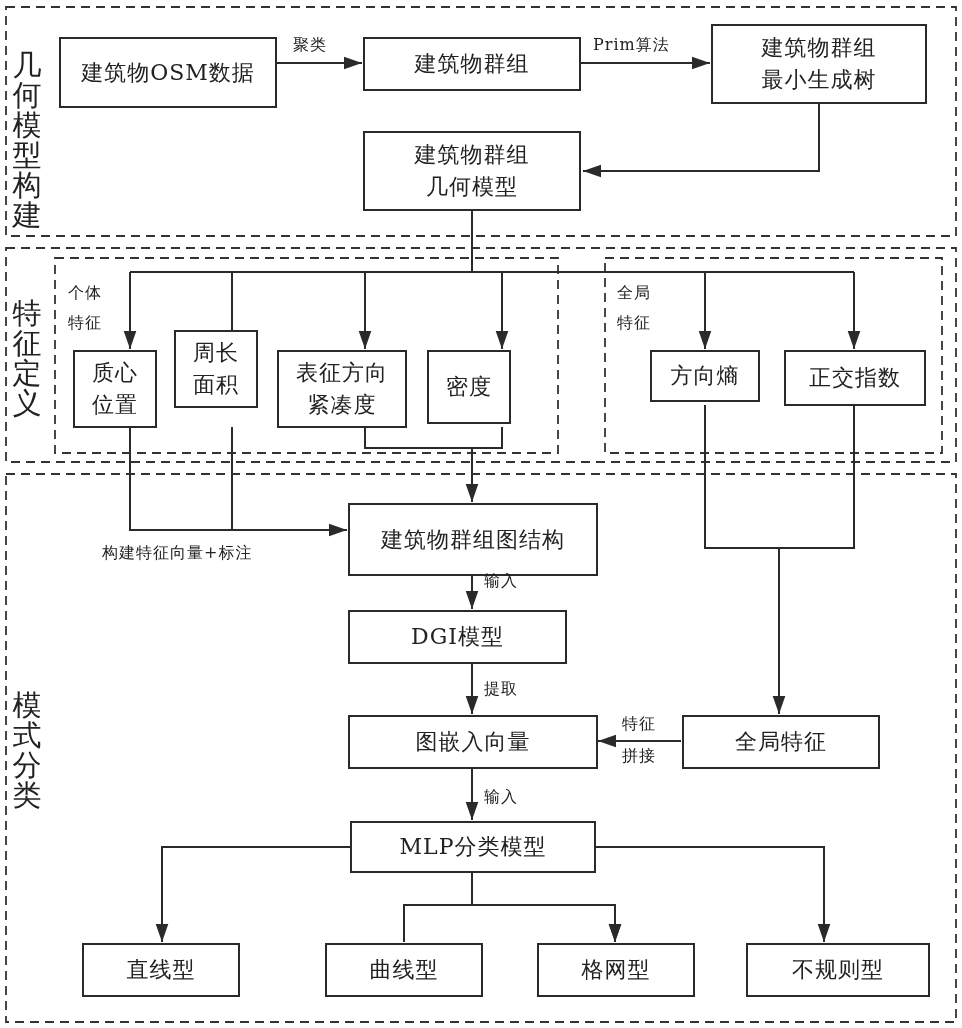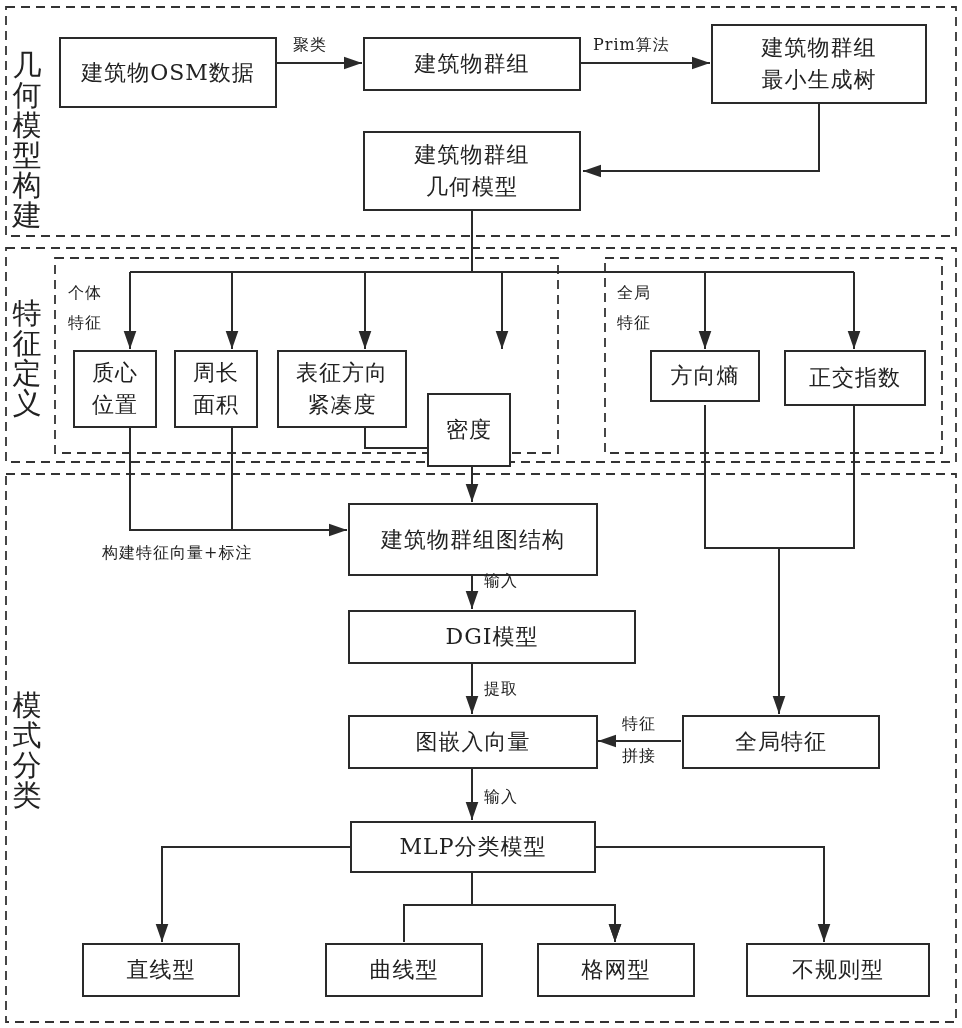--- a/index.html
+++ b/index.html
@@ -82,36 +82,36 @@
 
 <div class="box" style="left:363px;top:131px;width:218px;height:80px;">
   <div>建筑物群组</div>
   <div>几何模型</div>
 </div>
 
 <div class="box" style="left:73px;top:350px;width:84px;height:78px;">
   <div>质心</div>
   <div>位置</div>
 </div>
-<div class="box" style="left:174px;top:350px;width:84px;height:78px;text-align:center;">
+<div class="box" style="left:174px;top:330px;width:84px;height:78px;text-align:center;">
   <div>周长</div>
   <div>面积</div>
 </div>
 <div class="box" style="left:277px;top:350px;width:130px;height:78px;">
   <div>表征方向</div>
   <div>紧凑度</div>
 </div>
-<div class="box" style="left:427px;top:350px;width:84px;height:74px;margin-top:43px;">密度</div>
+<div class="box" style="left:427px;top:350px;width:84px;height:74px;">密度</div>
 <div class="box" style="left:650px;top:350px;width:110px;height:52px;">方向熵</div>
 <div class="box" style="left:784px;top:350px;width:142px;height:56px;">正交指数</div>
 
 <div class="box" style="left:348px;top:503px;width:250px;height:73px;">建筑物群组图结构</div>
 <div class="lbl" style="left:102px;top:538px;">构建特征向量+标注</div>
 <div class="lbl" style="left:484px;top:566px;">输入</div>
-<div class="box" style="left:348px;top:610px;width:288px;height:54px;">DGI模型</div>
+<div class="box" style="left:348px;top:610px;width:219px;height:54px;">DGI模型</div>
 <div class="lbl" style="left:484px;top:674px;">提取</div>
 <div class="box" style="left:348px;top:715px;width:250px;height:54px;">图嵌入向量</div>
 <div class="lbl" style="left:622px;top:708px;line-height:32px;">
   <div>特征</div>
   <div>拼接</div>
 </div>
 <div class="box" style="left:682px;top:715px;width:198px;height:54px;">全局特征</div>
 <div class="lbl" style="left:484px;top:782px;">输入</div>
 <div class="box" style="left:350px;top:821px;width:246px;height:52px;">MLP分类模型</div>
 

